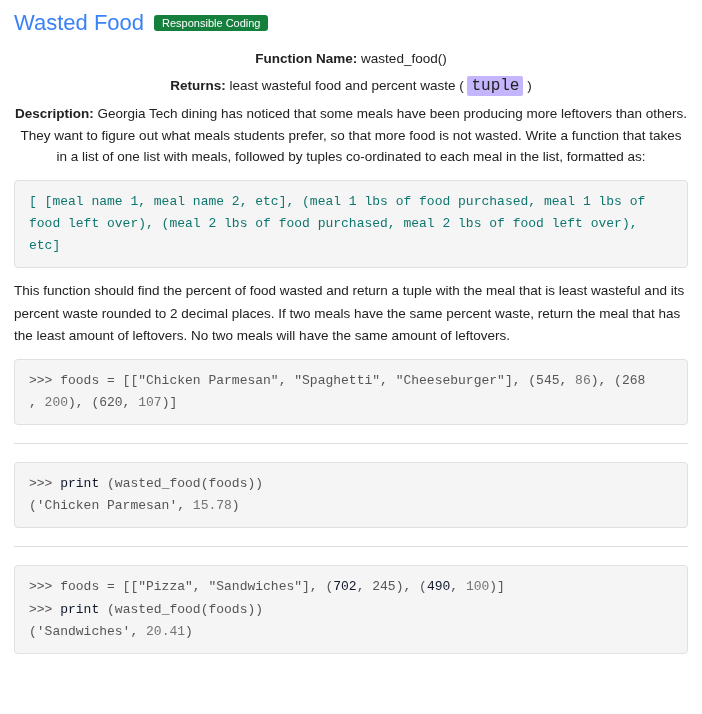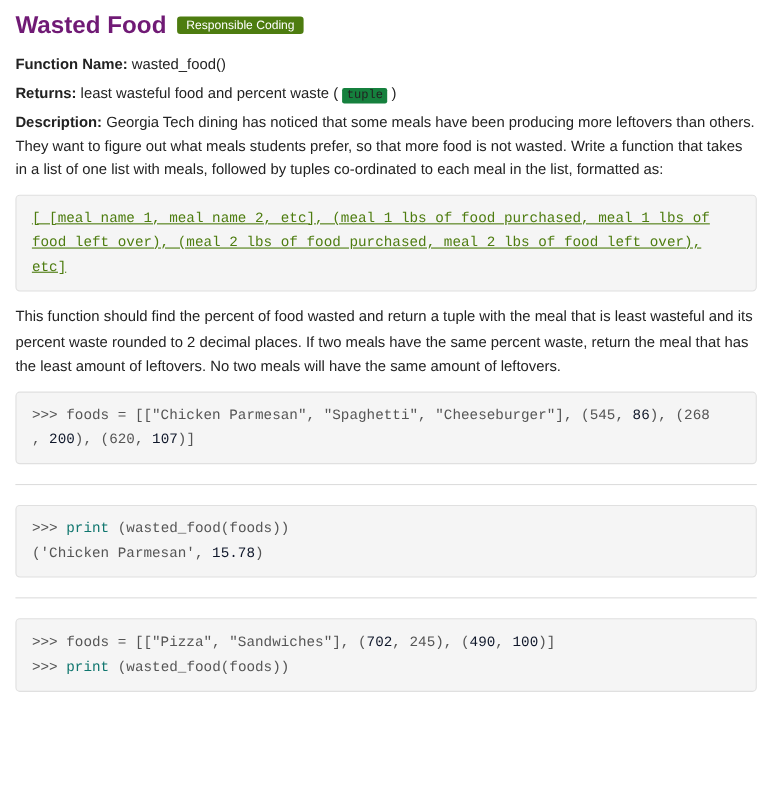--- a/index.html
+++ b/index.html
@@ -13,61 +13,61 @@
       padding: 10px 14px 20px 14px;
     }
     .header {
       display: flex;
       align-items: center;
       gap: 10px;
       margin-bottom: 12px;
     }
     .page-title {
       font-size: 22px;
-      font-weight: bold;
-      color: #701a75;
+      font-weight: normal;
+      color: #3b82f6;
       text-align: center;
     }
     .badge {
-      background: #4d7c0f;
+      background: #15803d;
       color: #fff;
       font-size: 11px;
       padding: 2px 8px;
       border-radius: 3px;
       font-weight: 500;
     }
     .meta-section {
       margin-bottom: 10px;
       line-height: 1.6;
     }
     .meta-section p {
       margin-bottom: 4px;
       font-size: 13.5px;
+      text-align: center;
     }
     .label-bold {
       font-weight: bold;
     }
     code.inline {
       font-family: 'Courier New', monospace;
-      font-size: 11px;
-      background: #15803d;
+      font-size: 16px;
+      background: #c4b5fd;
       padding: 1px 4px;
       border-radius: 2px;
     }
     .code-block {
       background: #f5f5f5;
       border: 1px solid #e0e0e0;
       border-radius: 4px;
       padding: 10px 14px;
       font-family: 'Courier New', monospace;
       font-size: 13px;
       margin: 12px 0;
       line-height: 1.7;
-      color: #4d7c0f;
-      text-decoration: underline;
+      color: #0f766e;
     }
     .description-text {
       font-size: 13.5px;
       line-height: 1.65;
       margin-bottom: 10px;
     }
     .repl-block {
       background: #f5f5f5;
       border: 1px solid #e0e0e0;
       border-radius: 4px;
@@ -75,24 +75,24 @@
       font-family: 'Courier New', monospace;
       font-size: 13px;
       margin: 12px 0;
       line-height: 1.7;
       color: #333;
     }
     .repl-block .prompt {
       color: #555;
     }
     .repl-block .kw-blue {
-      color: #0f766e;
+      color: #0f172a;
     }
     .repl-block .num-red {
-      color: #0f172a;
+      color: #737373;
     }
     .repl-block .num-blue {
       color: #0f172a;
     }
     .divider {
       border: none;
       border-top: 1px solid #ddd;
       margin: 18px 0;
     }
   </style>
@@ -145,13 +145,16 @@
 
 <hr class="divider">
 
 <div class="repl-block">
   <div>
     <span class="prompt">&gt;&gt;&gt; foods = [["Pizza", "Sandwiches"], (</span><span class="num-blue">702</span><span class="prompt">, 245), (</span><span class="num-blue">490</span><span class="prompt">, </span><span class="num-red">100</span><span class="prompt">)]</span>
   </div>
   <div>
     <span class="prompt">&gt;&gt;&gt; </span><span class="kw-blue">print</span><span class="prompt"> (wasted_food(foods))</span>
   </div>
+  <div>
+    <span class="prompt">('Sandwiches', </span><span class="num-red">20.41</span><span class="prompt">)</span>
+  </div>
 </div>
 
 </body></html>

